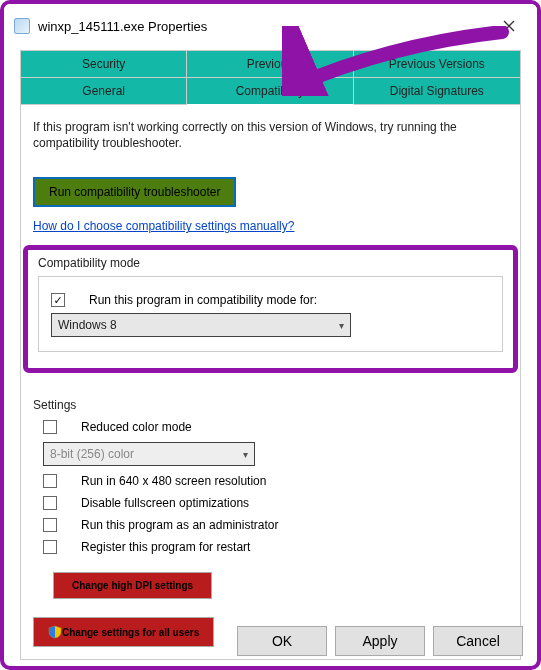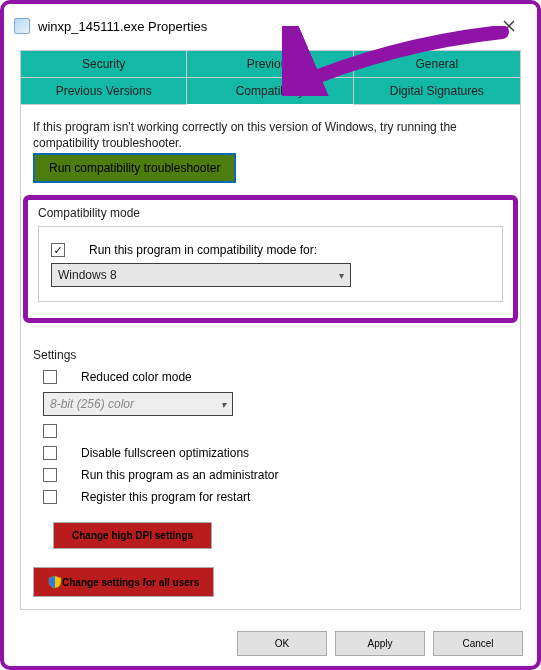--- a/index.html
+++ b/index.html
@@ -56,21 +56,21 @@
       border-bottom: 1px solid #fff;
       position: relative;
       z-index: 2;
     }
     .tab-panel {
       border: 1px solid #ccc;
       border-top: none;
       padding: 14px 12px 12px 12px;
       position: relative;
     }
-    .intro { color: #222; line-height: 1.35; margin-bottom: 2px; }
+    .intro { color: #222; line-height: 1.35; margin-bottom: 26px; }
     .troubleshoot-btn {
       border: 2px solid #0a6ab6;
       background: #4d7c0f;
       padding: 6px 14px;
       font-size: 12px;
       cursor: pointer;
       color: #000;
     }
     .link {
       color: #0645c7;
@@ -108,21 +108,21 @@
       width: 300px;
       border: 1px solid #404040;
       background: #e7e7e7;
       padding: 4px 6px;
       margin-top: 6px;
       display: flex; justify-content: space-between; align-items: center;
       cursor: pointer;
       font-size: 12px;
       color: #222;
     }
-    .select.disabled { color: #888; background: #eee; cursor: default; width: 190px; font-style: italic; }
+    .select.disabled { color: #888; background: #eee; cursor: default; width: 212px; }
     .select .arrow { font-size: 10px; color: #555; }
     .settings-section { margin-top: 25px; }
     .checkbox-list { padding-left: 10px; }
     .checkbox-list .chk-row { margin: 8px 0; }
     .dpi-btn, .alluser-btn {
       background: #b91c1c;
       border: 1px solid #aaa;
       padding: 7px 18px;
       font-size: 10px;
       cursor: pointer;
@@ -139,21 +139,21 @@
     .footer {
       position: absolute;
       bottom: 10px; right: 14px;
       display: flex; gap: 8px;
     }
     .footer button {
       width: 90px;
       padding: 6px 0;
       background: #e1e1e1;
       border: 1px solid #aaa;
-      font-size: 10px;
+      font-size: 14px;
       cursor: pointer;
       color: #000;
     }
     .arrow-anno {
       position: absolute;
       top: 22px; left: 278px;
       width: 230px; height: 70px;
       pointer-events: none;
       z-index: 50;
     }
@@ -177,29 +177,30 @@
         <path d="M0,0 L10,5 L0,10 Z" fill="#9013a8"></path>
       </marker>
     </defs>
   <path d="M 220 6 Q 110 18 12 60" stroke="#9013a8" stroke-width="14" fill="none" marker-end="url(#ah)" stroke-linecap="round"></path>
 </svg>
 
 <div class="content">
   <div class="tabs">
     <div class="tab">Security</div>
     <div class="tab">Previous</div>
+    <div class="tab">Previous Versions</div>
     <div class="tab">General</div>
-    <div class="tab">Previous Versions</div>
     <div class="tab active">Compatibility</div>
     <div class="tab">Digital Signatures</div>
   </div>
 
   <div class="tab-panel">
     <div class="intro">If this program isn't working correctly on this version of Windows, try running the compatibility troubleshooter.</div>
     <button class="troubleshoot-btn">Run compatibility troubleshooter</button>
+    <div><a class="link">How do I choose compatibility settings manually?</a></div>
 
     <div class="highlight-box">
       <div class="group-label">Compatibility mode</div>
       <div class="group">
         <div class="chk-row">
           <div class="chk checked"></div>
           <span>Run this program in compatibility mode for:</span>
         </div>
         <div class="select">
           <span>Windows 8</span>
@@ -214,20 +215,21 @@
         <div class="chk-row">
           <div class="chk"></div>
           <span>Reduced color mode</span>
         </div>
         <div class="select disabled">
           <span>8-bit (256) color</span>
           <span class="arrow">▾</span>
         </div>
         <div class="chk-row">
           <div class="chk"></div>
+          <span>Run in 640 x 480 screen resolution</span>
         </div>
         <div class="chk-row">
           <div class="chk"></div>
           <span>Disable fullscreen optimizations</span>
         </div>
         <div class="chk-row">
           <div class="chk"></div>
           <span>Run this program as an administrator</span>
         </div>
         <div class="chk-row">

